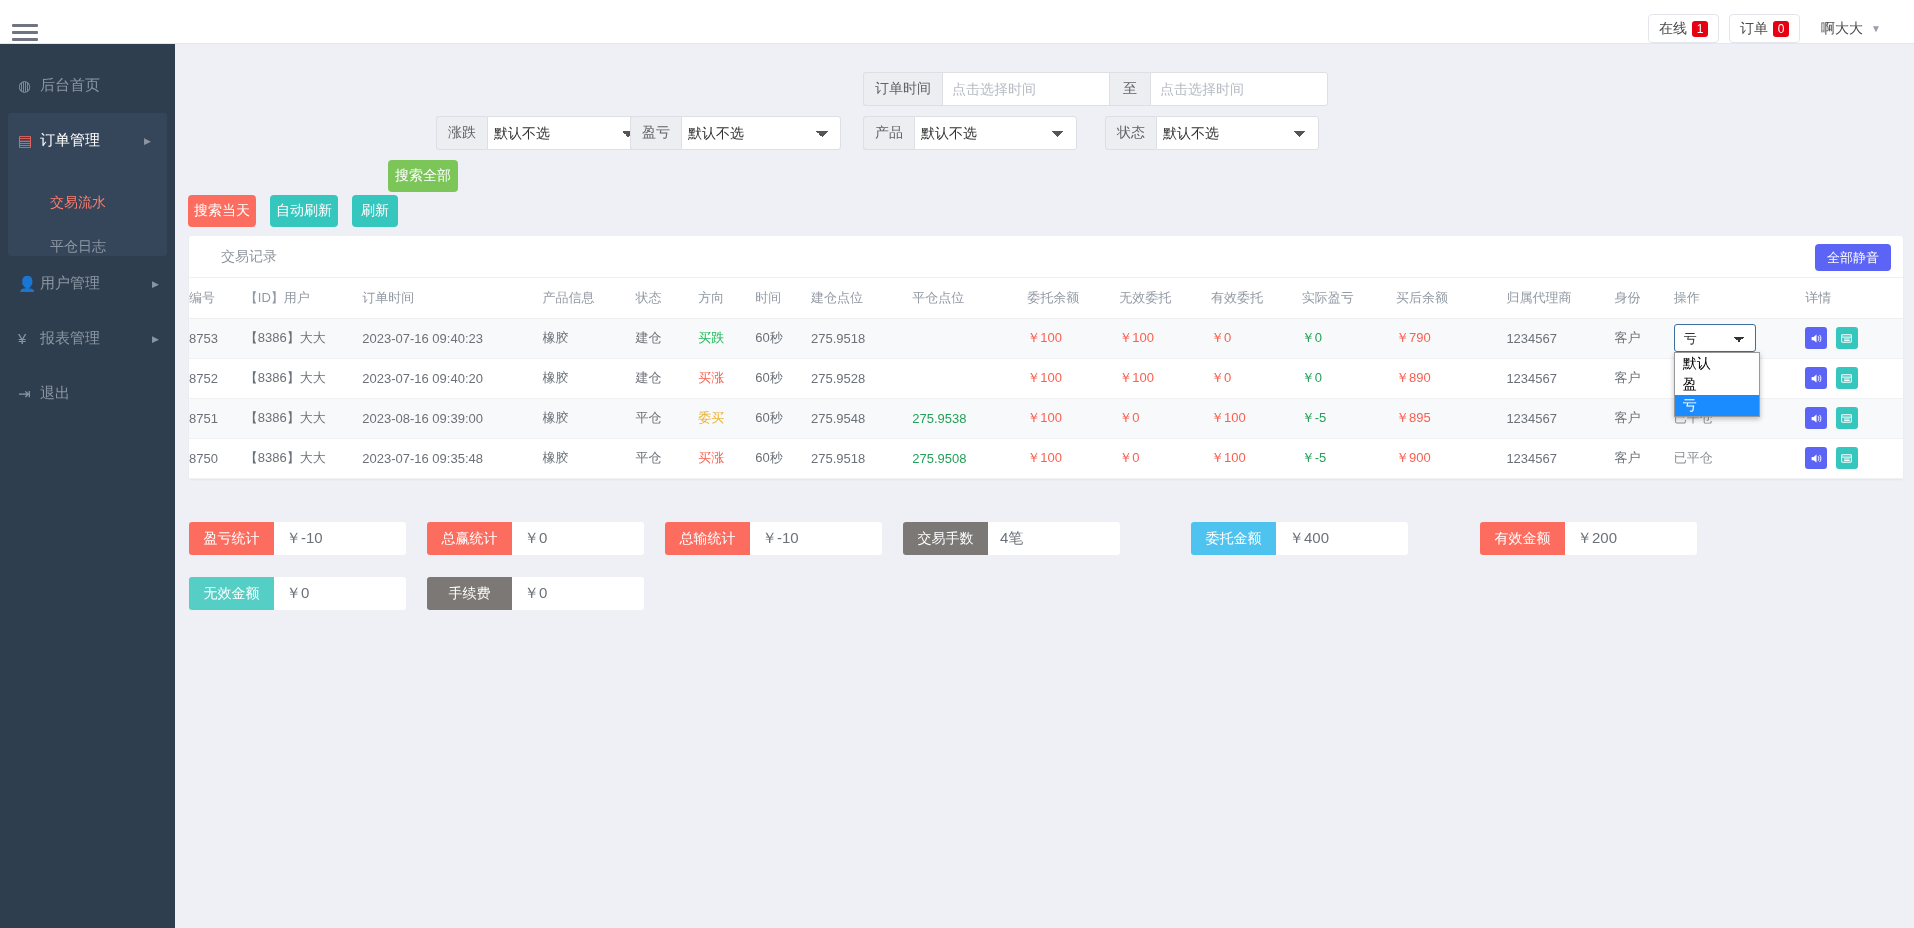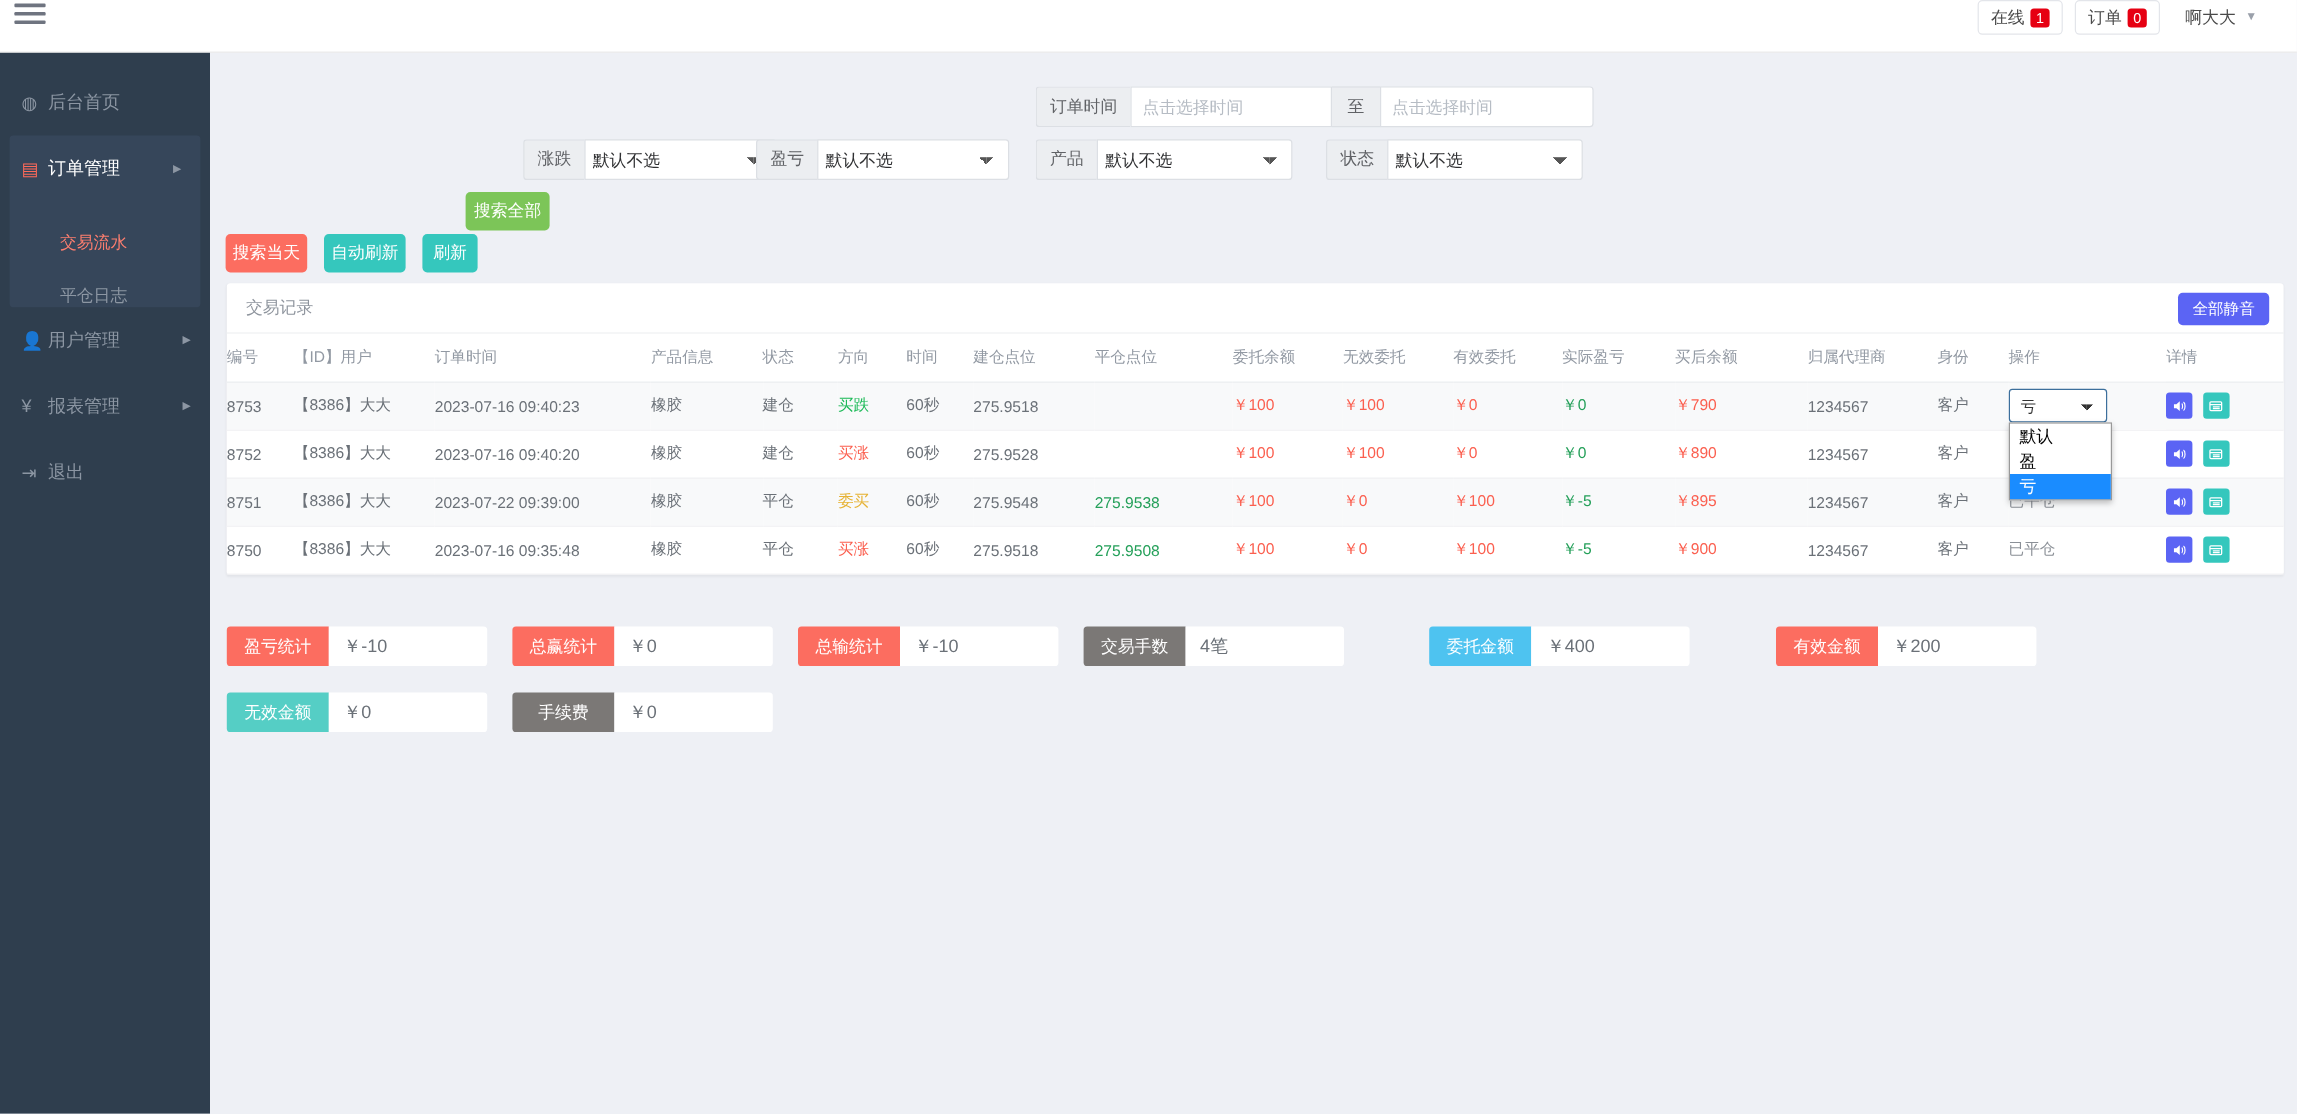--- a/index.html
+++ b/index.html
@@ -7,21 +7,21 @@
     width: 1914px; height: 928px;
     font-family: "Liberation Sans", "DejaVu Sans", sans-serif;
     background: #eef0f5;
     overflow: hidden;
   }
 
   
   .topbar {
     position: absolute; left: 0; top: 0; width: 1914px; height: 44px;
     background: #ffffff; border-bottom: 1px solid #e6e6e6;
-    display: flex; align-items: flex-start; justify-content: space-between;
+    display: flex; align-items: flex-end; justify-content: space-between;
   }
   .hamburger { margin-left: 12px; width: 28px; height: 22px;
     display: flex; flex-direction: column; justify-content: center; gap: 4px; cursor: pointer; }
   .hamburger span { display: block; height: 3px; width: 26px; background: #6f7480; border-radius: 1px; }
   .topbar-right { display: flex; align-items: center; gap: 10px; margin-right: 22px; }
   .pill {
     border: 1px solid #e3e5ea; background: #fff; border-radius: 4px;
     height: 29px; padding: 0 10px; display: flex; align-items: center; gap: 5px;
     font-size: 14px; color: #4a4a4a; cursor: pointer;
   }
@@ -89,21 +89,21 @@
   .btn-red { background: #fc6d60; }
   .btn-teal { background: #35c7bd; }
   .btn-blue { background: #5b64f4; }
 
   
   .card {
     position: absolute; left: 14px; top: 192px; width: 1714px;
     background: #fff; border-radius: 3px; box-shadow: 0 1px 2px rgba(0,0,0,.05);
   }
   .card-head { height: 42px; border-bottom: 1px solid #eef0f2; position: relative;
-    display: flex; align-items: center; padding-left: 16px; }
+    display: flex; align-items: center; padding-left: 32px; }
   .card-title { font-size: 14px; color: #8e949d; }
   .mute-all { position: absolute; right: 12px; top: 8px; height: 27px; padding: 0 12px;
     font-size: 13px; }
 
   table { width: 100%; border-collapse: collapse; table-layout: fixed; }
   thead th {
     font-size: 13px; color: #9299a3; font-weight: normal; text-align: left;
     height: 40px; padding: 0; border-bottom: 1px solid #eceef0;
   }
   tbody td { font-size: 13px; color: #6b7178; height: 40px; padding: 0;
@@ -395,21 +395,21 @@
                   <line x1="5" y1="8.6" x2="12" y2="8.6"></line>
                   <line x1="5" y1="10.6" x2="12" y2="10.6"></line>
                 </svg>
             </span>
           </td>
         </tr>
 
         <tr class="alt">
           <td>8751</td>
           <td>【8386】大大</td>
-          <td>2023-07-22 09:39:00</td>
+          <td>2023-08-16 09:39:00</td>
           <td>橡胶</td>
           <td>平仓</td>
           <td class="orange">委买</td>
           <td>60秒</td>
           <td>275.9548</td>
           <td class="darkgreen">275.9538</td>
           <td class="red">￥100</td>
           <td class="red">￥0</td>
           <td class="red">￥100</td>
           <td class="darkgreen">￥-5</td>

